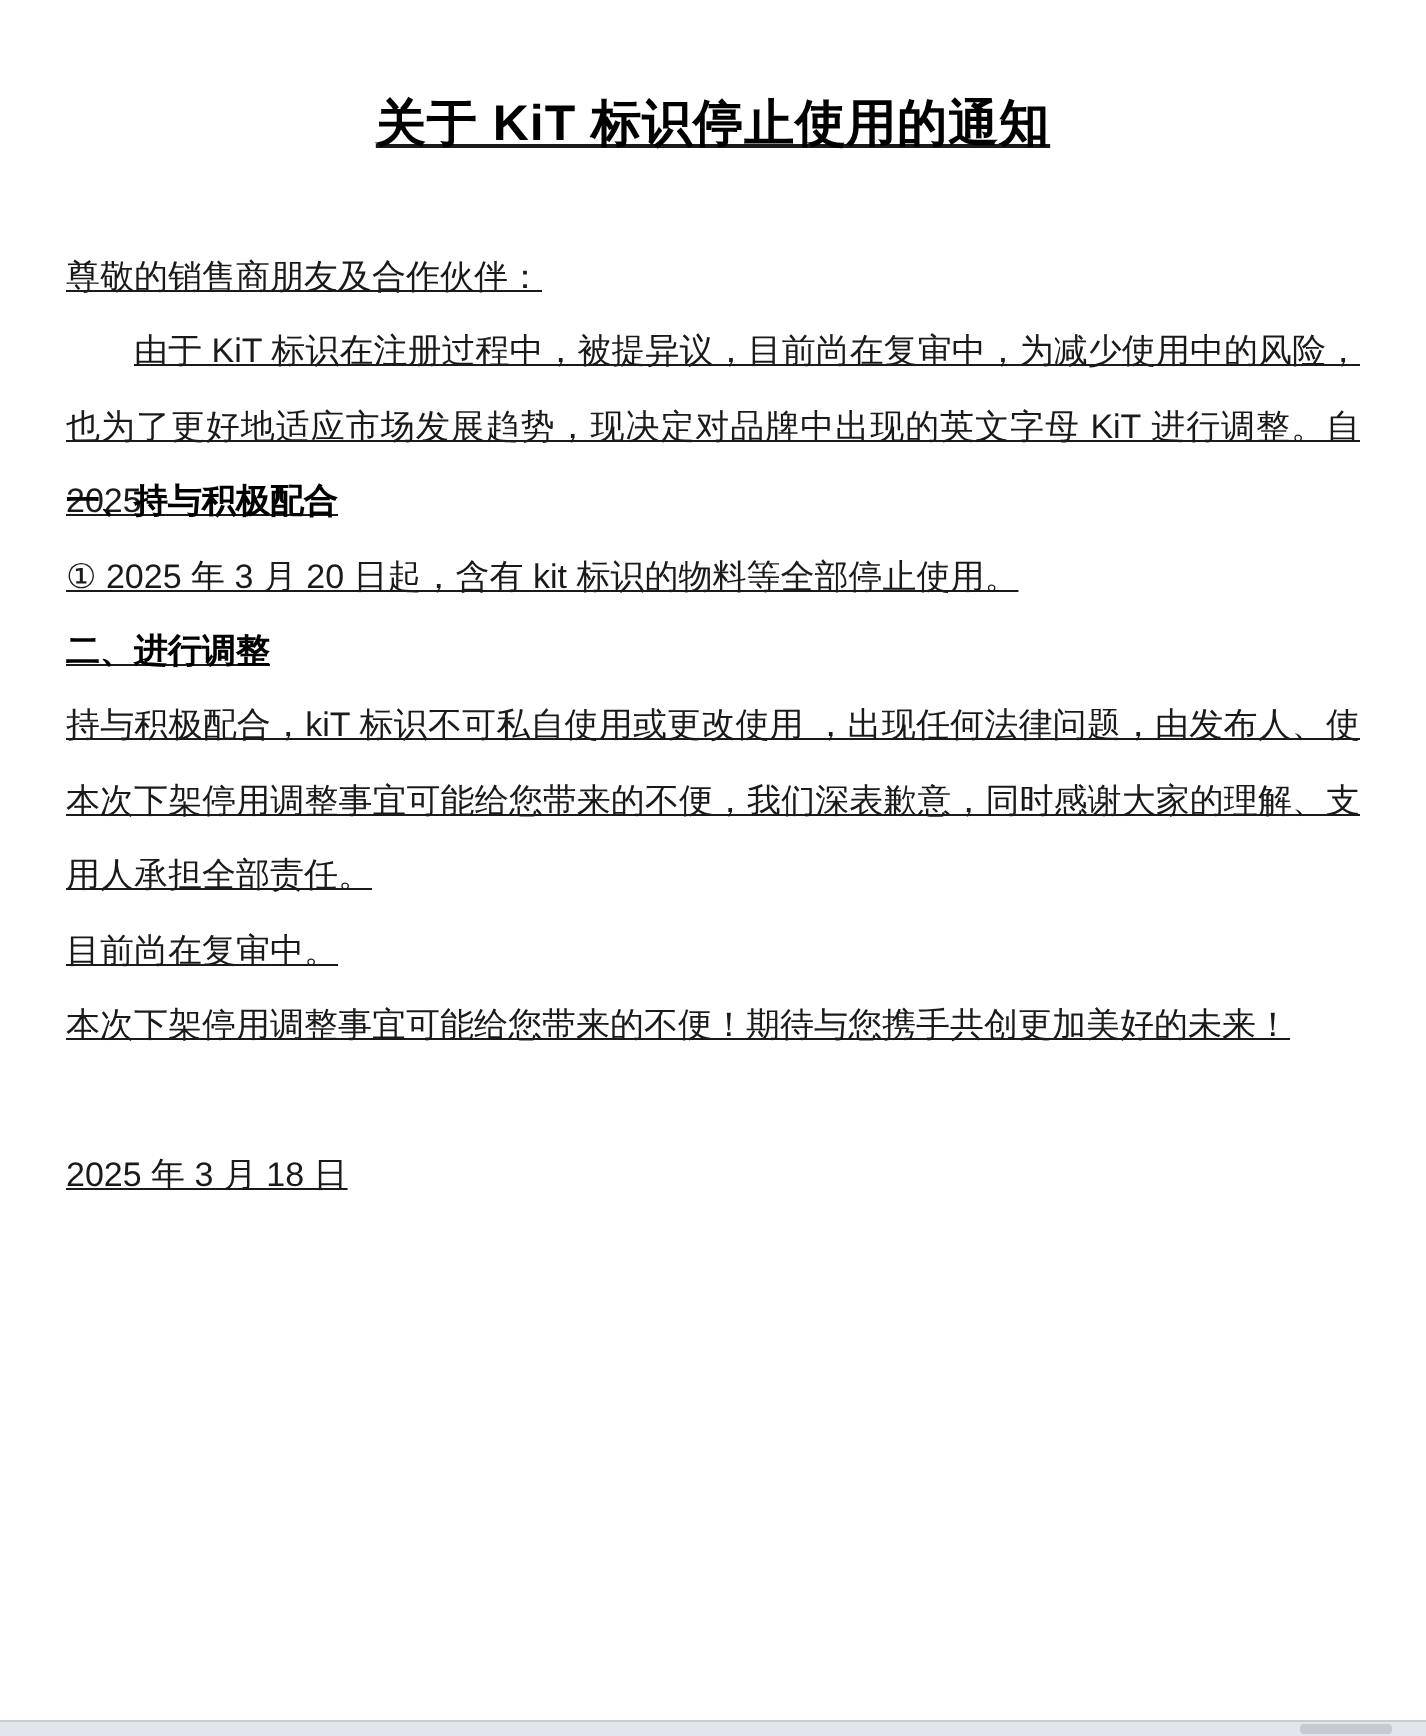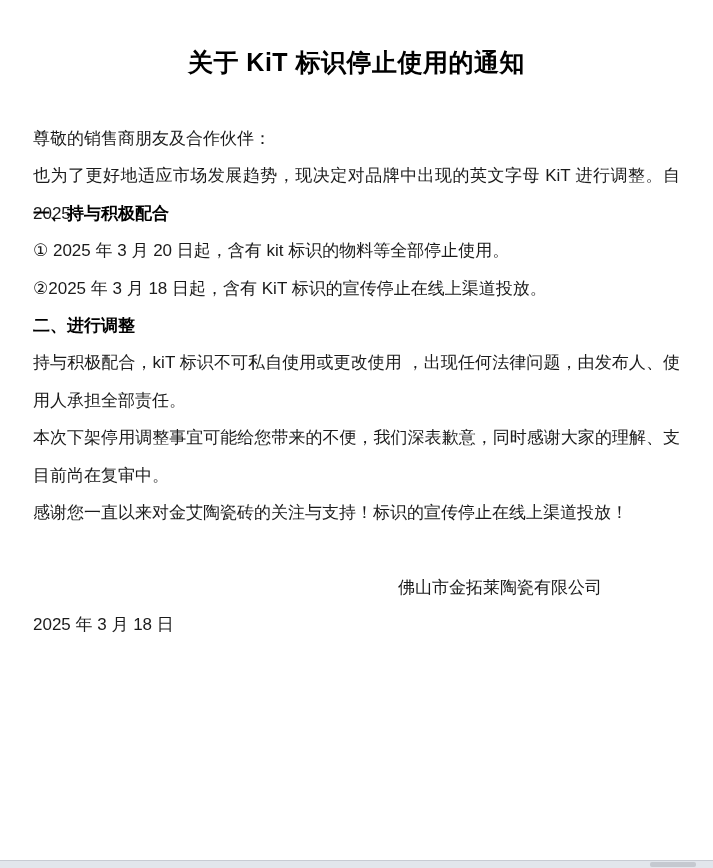--- a/index.html
+++ b/index.html
@@ -4,20 +4,21 @@
 <style>
   html, body { margin: 0; padding: 0; background: #ffffff; }
   .page {
     position: relative;
     width: 713px;
     height: 868px;
     background: #ffffff;
     overflow: hidden;
     font-family: "Liberation Sans", "DejaVu Sans", sans-serif;
     color: #1a1a1a;
+    text-decoration: underline;
   }
   .doc {
     padding: 0 33px;
   }
   .title {
     margin: 46px 0 0 0;
     text-align: center;
     font-size: 25px;
     line-height: 32px;
     font-weight: 700;
@@ -72,34 +73,33 @@
 </head>
 <body>
 
 <div class="page">
   <div class="doc">
 
     <h1 class="title">关于 KiT 标识停止使用的通知</h1>
 
     <div class="body-text">
       <div class="line">尊敬的销售商朋友及合作伙伴：</div>
+      <div class="line l-indent l-just">由于 KiT 标识在注册过程中，被提异议，目前尚在复审中，为减少使用中的风险，</div>
       <div class="line l-just">也为了更好地适应市场发展趋势，现决定对品牌中出现的英文字母 KiT 进行调整。自 2025</div>
       <div class="line l-bold">一、持与积极配合</div>
       <div class="line">① 2025 年 3 月 20 日起，含有 kit 标识的物料等全部停止使用。</div>
-      <div class="line">②2025 年 3 月 18 日起，含有 KiT 标识的宣传停止在线上渠道投放。</div>
       <div class="line l-bold">二、进行调整</div>
       <div class="line l-just">持与积极配合，kiT 标识不可私自使用或更改使用 ，出现任何法律问题，由发布人、使</div>
+      <div class="line l-just">本次下架停用调整事宜可能给您带来的不便，我们深表歉意，同时感谢大家的理解、支</div>
       <div class="line">用人承担全部责任。</div>
-      <div class="line l-just">本次下架停用调整事宜可能给您带来的不便，我们深表歉意，同时感谢大家的理解、支</div>
       <div class="line">目前尚在复审中。</div>
-      <div class="line">感谢您一直以来对金艾陶瓷砖的关注与支持！标识的宣传停止在线上渠道投放！</div>
+      <div class="line">本次下架停用调整事宜可能给您带来的不便！期待与您携手共创更加美好的未来！</div>
 
       <div class="line l-blank"></div>
 
-      <div class="line sig-company">佛山市金拓莱陶瓷有限公司</div>
       <div class="line sig-date">2025 年 3 月 18 日</div>
     </div>
 
   </div>
 
   <div class="hscrollbar">
     <div class="thumb"></div>
   </div>
 </div>
 

